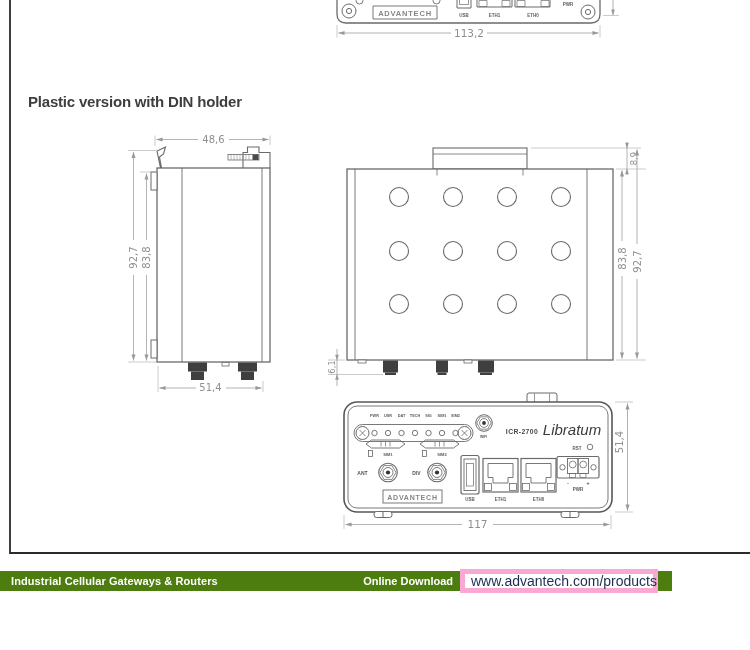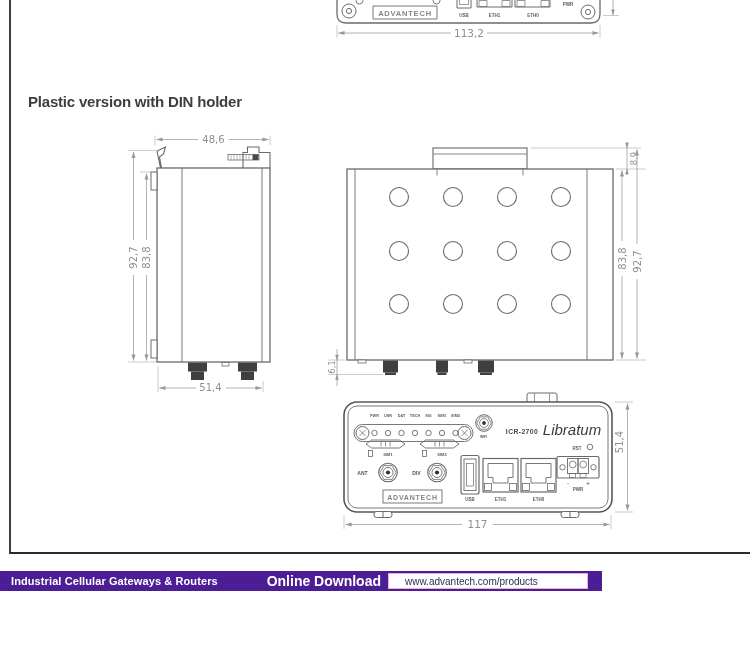--- a/index.html
+++ b/index.html
@@ -1,28 +1,28 @@
 <!DOCTYPE html>
 <html><head>
 <meta charset="utf-8">
 <style>
   html,body{margin:0;padding:0;}
   body{width:750px;height:650px;position:relative;background:#ffffff;overflow:hidden;
        font-family:"Liberation Sans",sans-serif;}
   #stage{position:absolute;left:0;top:0;width:750px;height:650px;}
   .heading{position:absolute;left:28px;top:93px;font-size:15px;font-weight:bold;
            color:#3e3e3e;letter-spacing:-0.2px;text-align:center;}
-  .footer{position:absolute;left:0;top:571px;width:602px;height:20px;background:#4c1d95;
+  .footer{position:absolute;left:0;top:571px;width:672px;height:20px;background:#4d7c0f;
           display:flex;align-items:center;}
   .footer-left{margin-left:11px;font-size:11px;font-weight:bold;color:#ffffff;letter-spacing:0.1px;}
   .footer-spacer{flex:1;}
-  .footer-dl{font-size:14px;font-weight:bold;color:#ffffff;margin-right:7px;}
-  .url-box{width:182px;height:14px;background:#ffffff;border:1px solid #f9a8d4;
-           margin-right:14px;display:flex;align-items:center;padding-left:16px;
-           font-size:10px;color:#1d2d50;}
+  .footer-dl{font-size:11px;font-weight:bold;color:#ffffff;margin-right:7px;}
+  .url-box{width:182px;height:14px;background:#ffffff;border:5px solid #f9a8d4;
+           margin-right:14px;display:flex;align-items:center;padding-left:6px;
+           font-size:14px;color:#1d2d50;}
   
   text{font-family:"Liberation Sans",sans-serif;}
   .dimtxt{fill:#8f8f8f;font-family:"DejaVu Sans",sans-serif;font-size:10px;}
   .dimtxt-lg{fill:#8f8f8f;font-family:"DejaVu Sans",sans-serif;font-size:10.5px;}
   .dimtxt-sm{fill:#8f8f8f;font-family:"DejaVu Sans",sans-serif;font-size:8.5px;}
   .port{fill:#5a5a5a;font-weight:bold;font-size:4.5px;}
   .led-lab{fill:#5a5a5a;font-weight:bold;font-size:3.8px;}
   .tiny-lab{fill:#5a5a5a;font-weight:bold;font-size:3.4px;}
   .sim-lab{fill:#5a5a5a;font-weight:bold;font-size:4px;}
   .ant-lab{fill:#555555;font-weight:bold;font-size:5px;}

